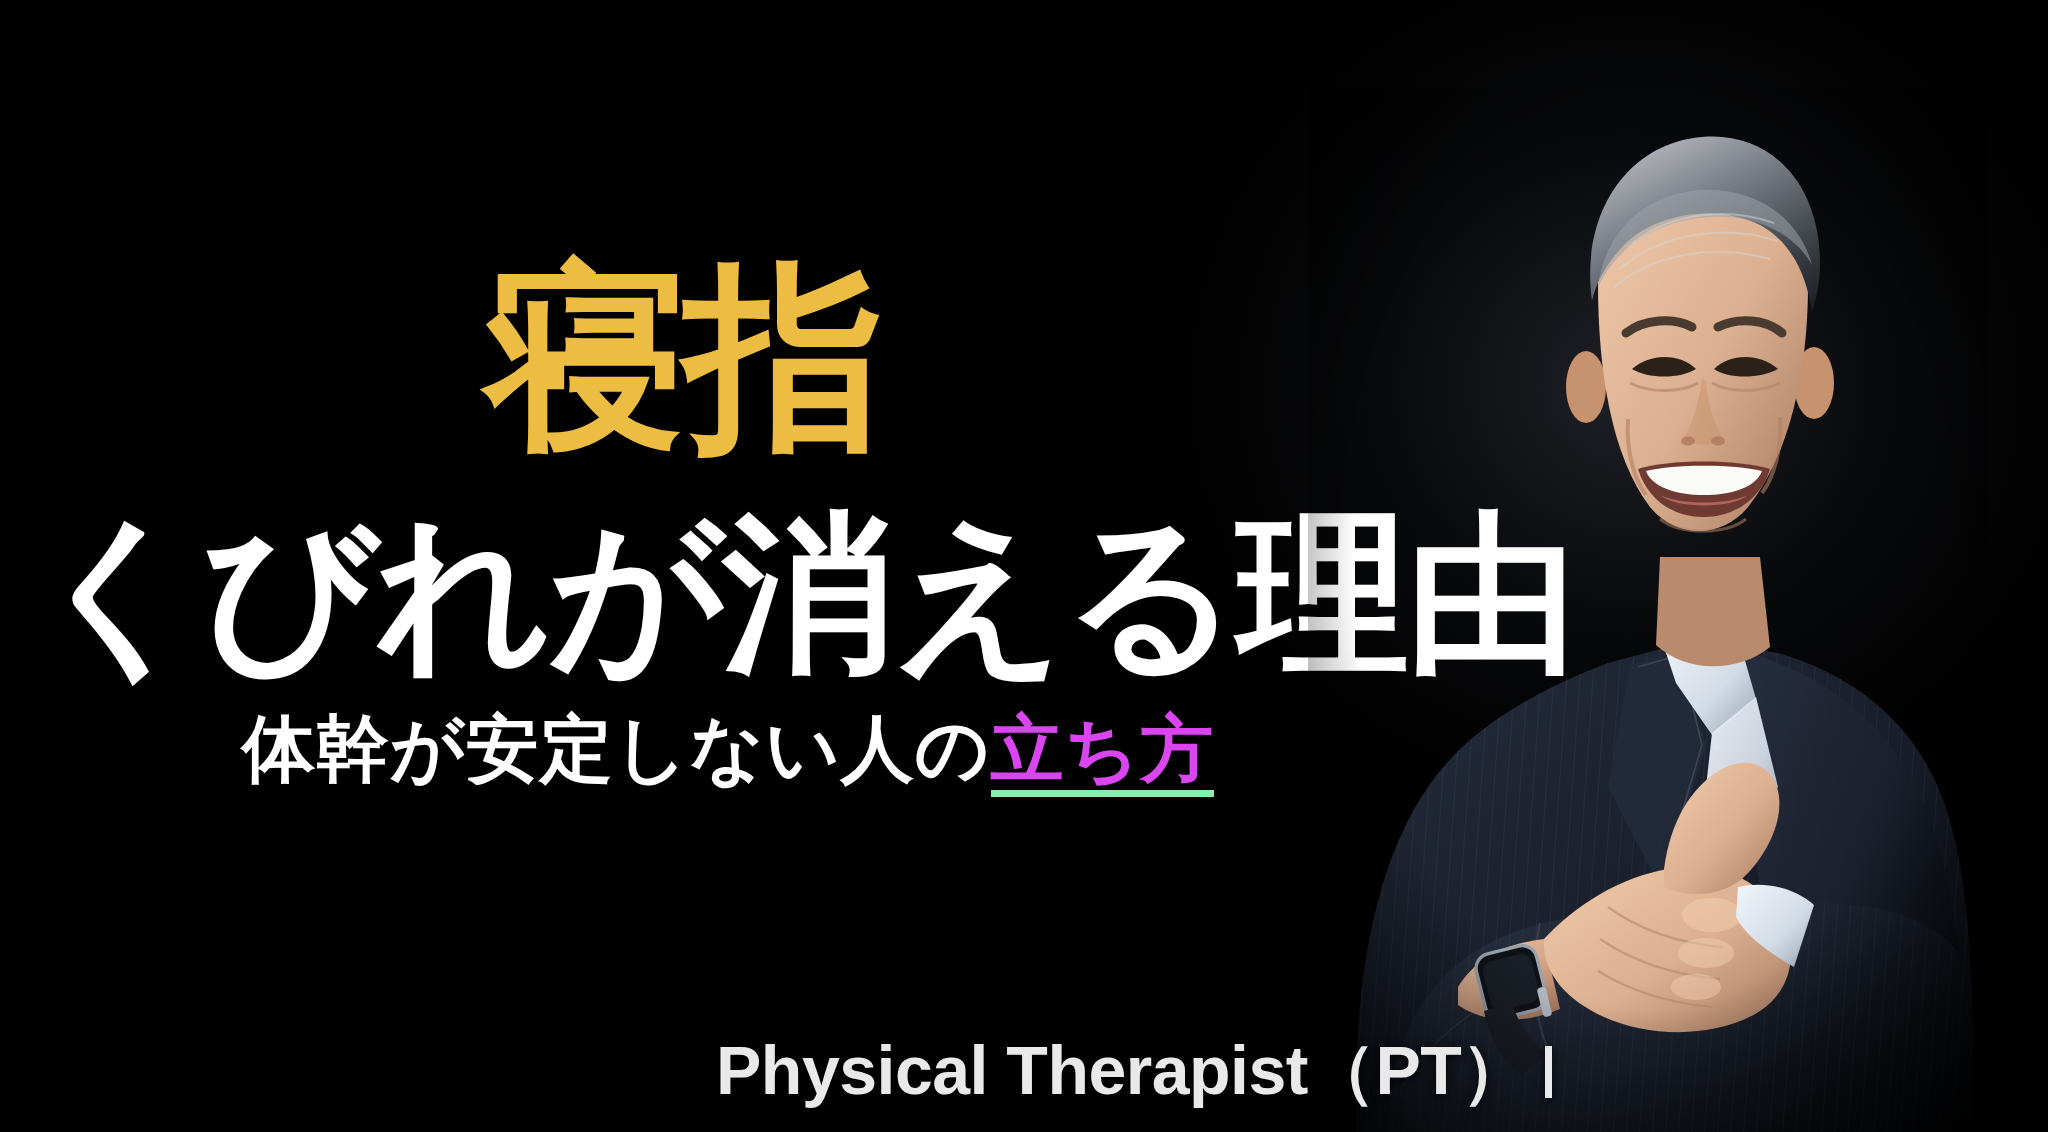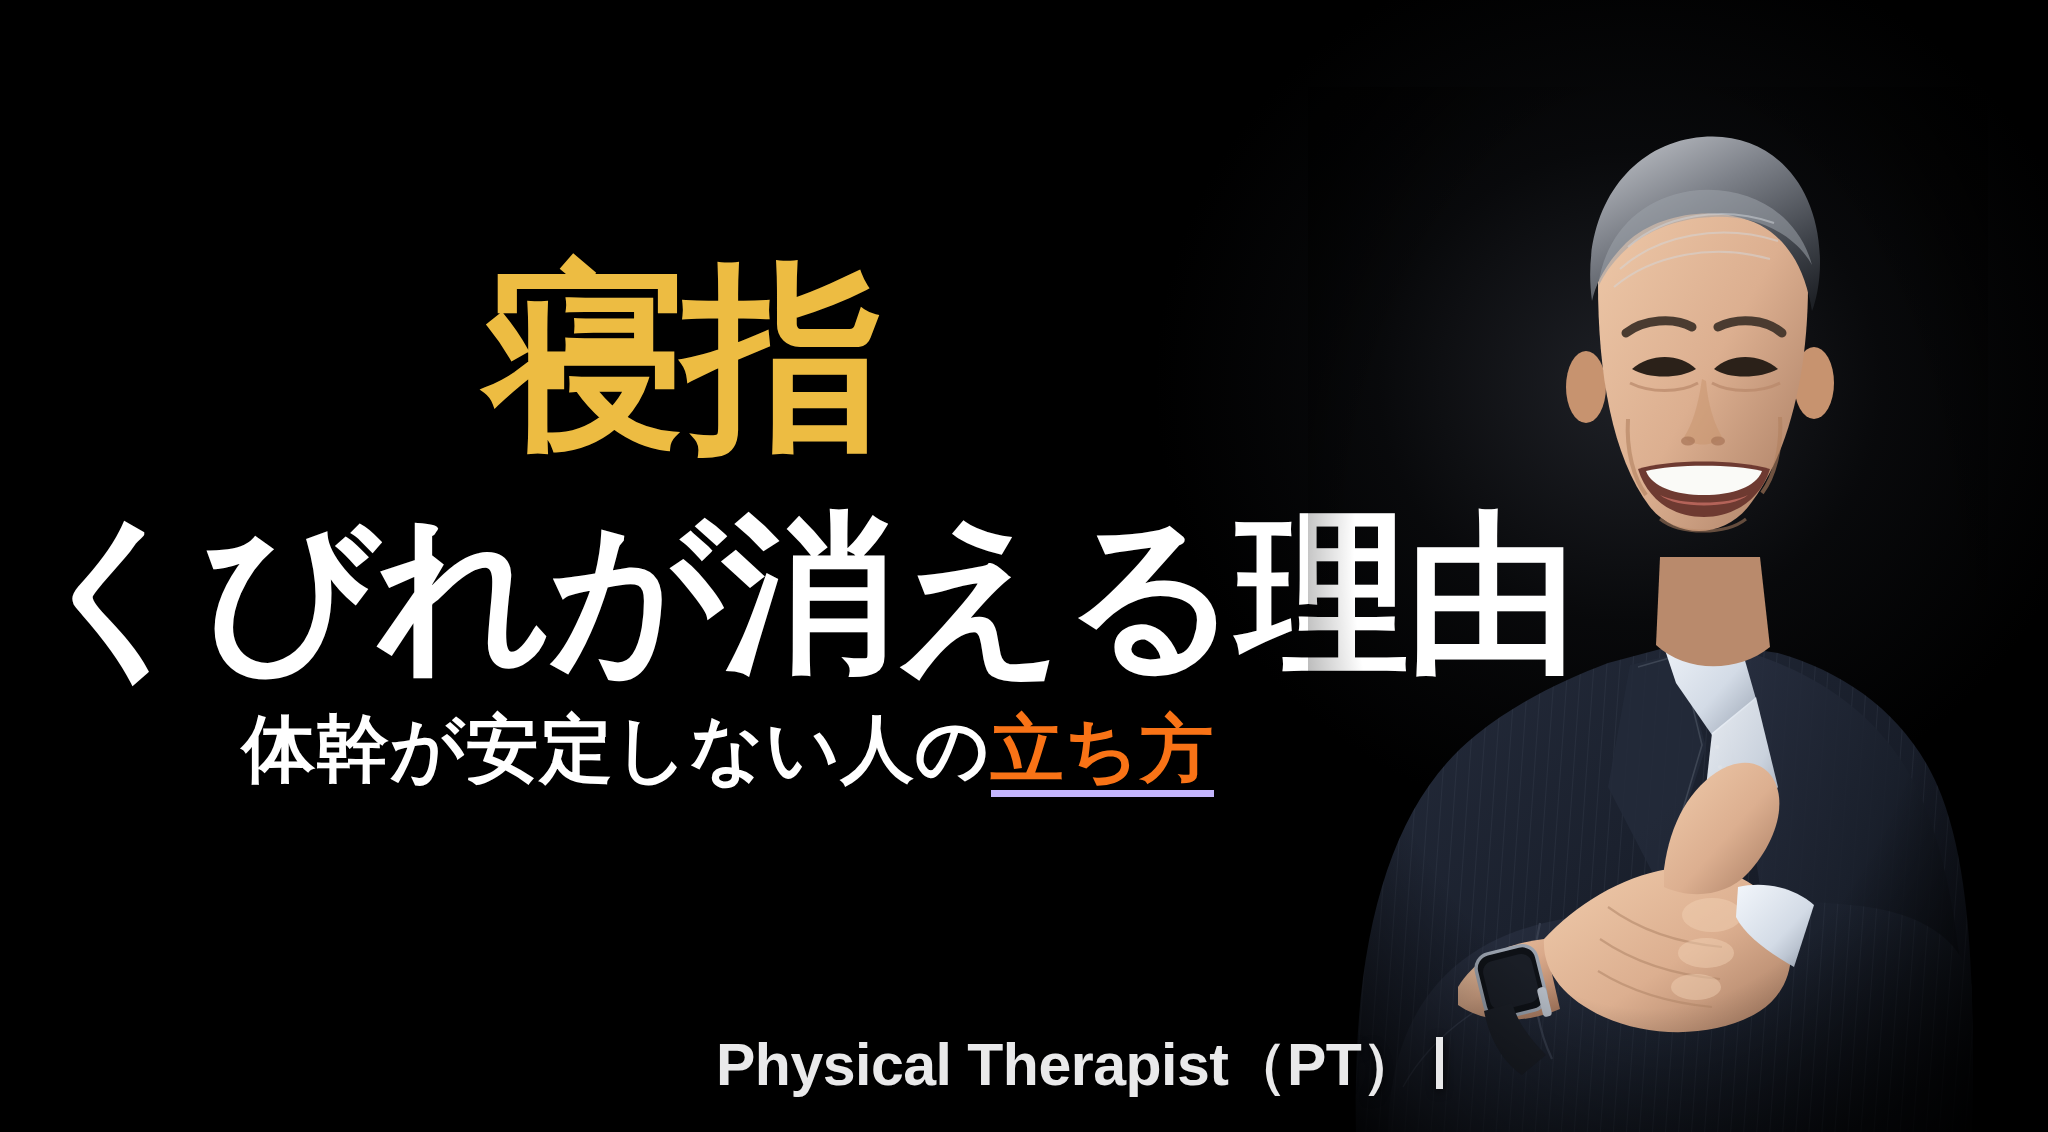--- a/index.html
+++ b/index.html
@@ -69,38 +69,38 @@
     left:242px;
     top:712px;
     font-size:73px;
     line-height:1;
     font-weight:800;
     color:#FFFFFF;
     letter-spacing:1px;
     white-space:nowrap;
   }
   .line-sub .hl {
-    color:#f97316;
-    border-bottom:7px solid #c4b5fd;
+    color:#d946ef;
+    border-bottom:7px solid #86efac;
     padding-bottom:1px;
   }
 
   
   .credit {
     position:absolute;
     left:716px;
     top:1026px;
     display:flex;
     align-items:baseline;
     gap:0px;
     white-space:nowrap;
     z-index:40;
   }
   .credit-role {
-    font-size:59px;
+    font-size:68px;
     font-weight:700;
     color:#E9E9EA;
     letter-spacing:-0.5px;
     text-shadow:0 2px 10px rgba(0,0,0,0.85);
   }
   .credit-sep {
     display:inline-block;
     width:7px;
     height:52px;
     background:#E9E9EA;

